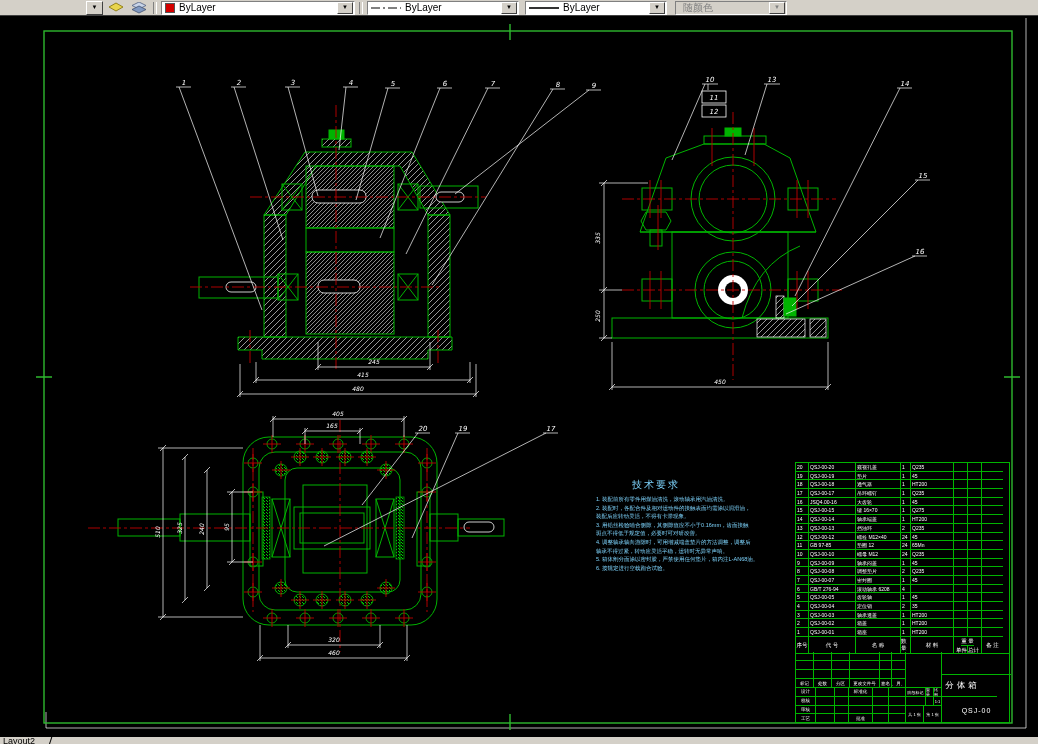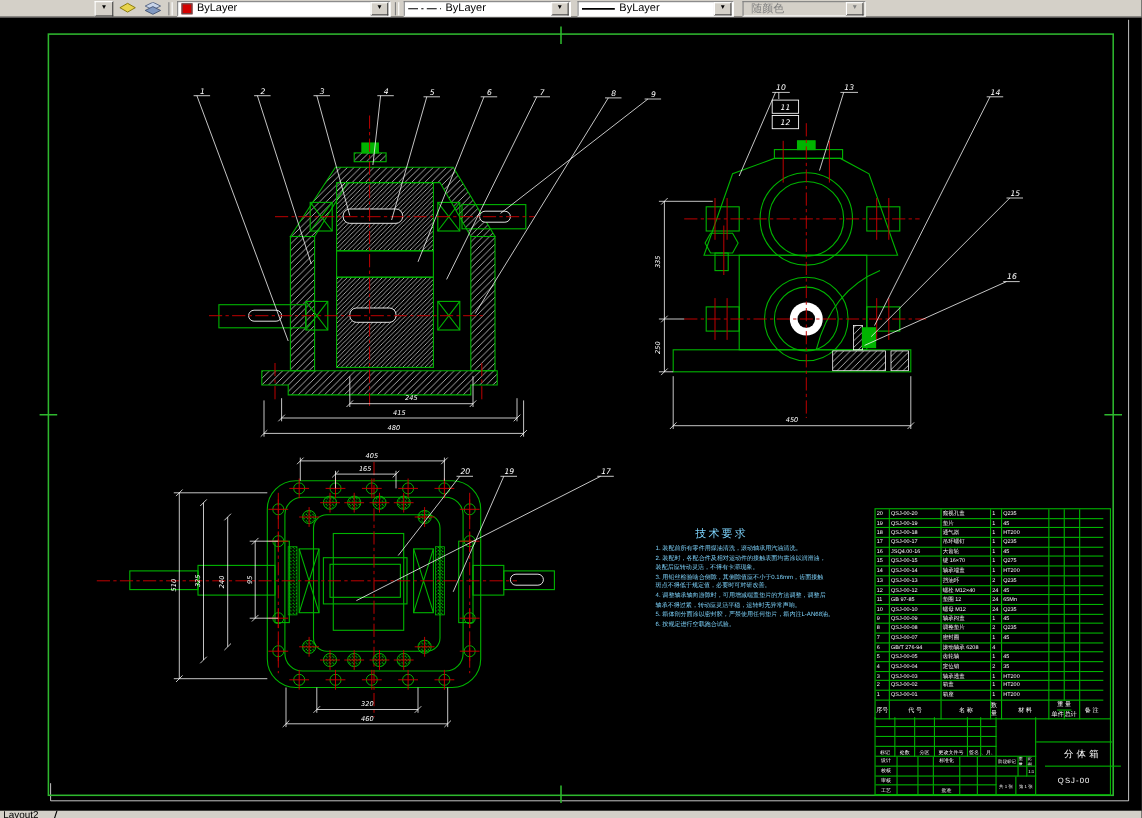--- a/index.html
+++ b/index.html
@@ -705,21 +705,21 @@
     <div class="cell" style="left:110px;top:0;width:36px;height:36px;"></div>
     <div class="cell" style="left:110px;top:36px;width:20px;height:9px;font-size:4px;">阶段标记</div>
     <div class="cell" style="left:130px;top:36px;width:8px;height:9px;font-size:4px;">重量</div>
     <div class="cell" style="left:138px;top:36px;width:8px;height:9px;font-size:4px;">比例</div>
     <div class="cell" style="left:110px;top:45px;width:20px;height:9px;"></div>
     <div class="cell" style="left:130px;top:45px;width:8px;height:9px;"></div>
     <div class="cell" style="left:138px;top:45px;width:8px;height:9px;font-size:4px;">1:1</div>
     <div class="cell" style="left:110px;top:54px;width:18px;height:17px;font-size:4px;">共 1 张</div>
     <div class="cell" style="left:128px;top:54px;width:18px;height:17px;font-size:4px;">第 1 张</div>
     <div class="cell" style="left:146px;top:0;width:69px;height:23px;border-right:none;"></div>
-    <div class="cell big" style="left:154px;top:23px;width:69px;height:22px;border-right:none;text-align:right;">分体箱</div>
+    <div class="cell big" style="left:132px;top:23px;width:69px;height:22px;border-right:none;text-align:right;">分体箱</div>
     <div class="cell code" style="left:146px;top:45px;width:69px;height:26px;border-right:none;border-bottom:none;">QSJ-00</div>
   </div>
 
   <div class="tabstrip">
     <span class="tabtext">Layout2</span>
     <span class="tabslash"></span>
   </div>
 
 </div>
 

